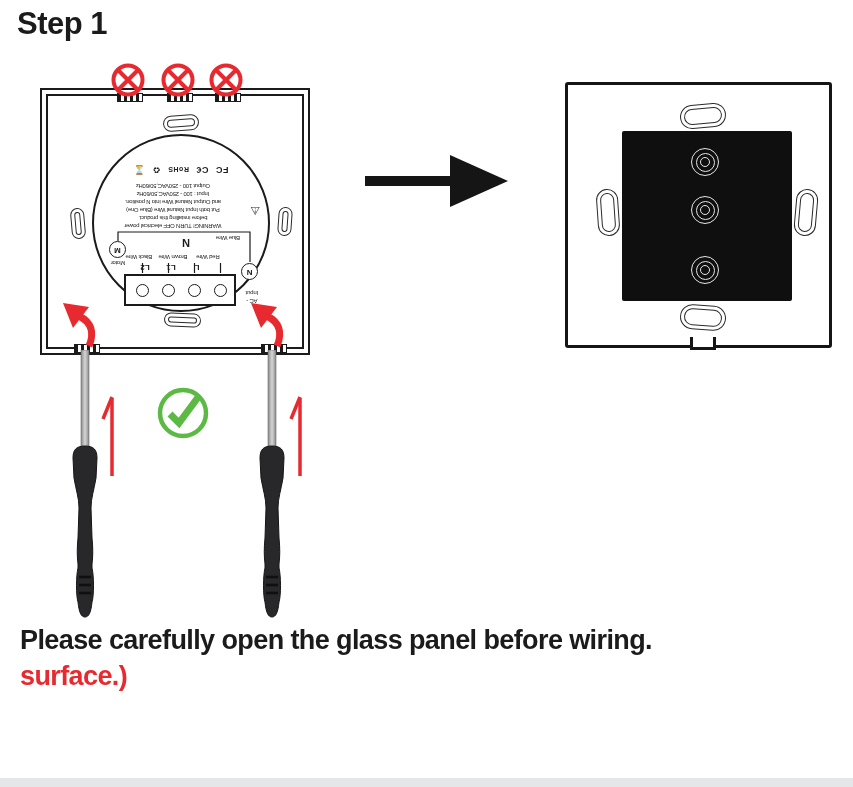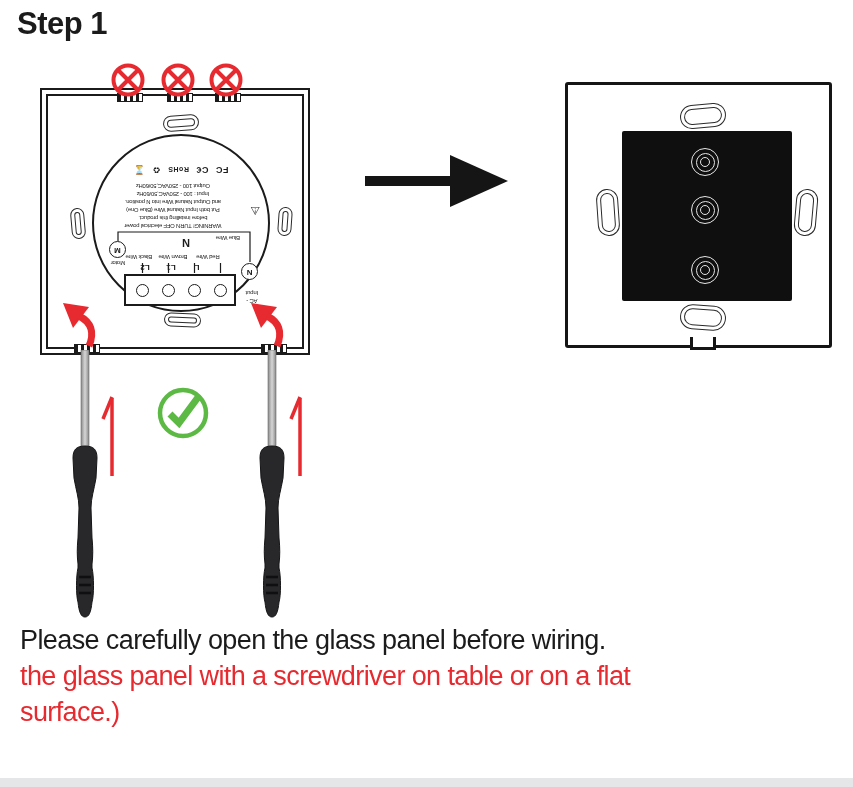--- a/index.html
+++ b/index.html
@@ -12,21 +12,21 @@
     position:relative;width:853px;height:787px;background:#ffffff;overflow:hidden;
     font-family:"Liberation Sans","DejaVu Sans",sans-serif;color:var(--ink);
   }
   .abs{position:absolute;}
 
   
   .step-title{
     left:17px;top:6px;font-size:31px;font-weight:700;letter-spacing:-0.5px;margin:0;
   }
   .caption{left:20px;top:622px;width:820px;}
-  .caption div{height:36px;line-height:36px;font-size:27px;font-weight:400;letter-spacing:-0.6px;white-space:nowrap;}
+  .caption div{height:36px;line-height:36px;font-size:27px;font-weight:700;letter-spacing:-0.6px;white-space:nowrap;}
   .caption .red{color:var(--red);}
   .footer-bar{left:0;top:778px;width:853px;height:9px;background:#e5e6e7;}
 
   
   .back-panel{left:40px;top:88px;width:270px;height:267px;border:2px solid var(--ink);background:#fff;box-sizing:border-box;}
   .inner-frame{position:absolute;inset:4px;border:2px solid var(--ink);}
 
   .bean{position:absolute;border:1.6px solid #2a2a2a;border-radius:40px;box-sizing:border-box;background:#fff;}
   .bean::before{content:"";position:absolute;inset:2.6px;border:1.4px solid #2a2a2a;border-radius:40px;}
 
@@ -230,18 +230,17 @@
     </div>
     <div class="bean" style="left:112px;top:19px;width:46px;height:24px;transform:rotate(-5deg);"></div>
     <div class="bean" style="left:29px;top:104px;width:22px;height:47px;transform:rotate(-4deg);"></div>
     <div class="bean" style="left:227px;top:104px;width:22px;height:47px;transform:rotate(5deg);"></div>
     <div class="bean" style="left:112px;top:220px;width:46px;height:25px;transform:rotate(4deg);"></div>
     <div class="notch"></div>
   </div>
 
   <div class="abs caption">
     <div>Please carefully open the glass panel before wiring.</div>
-    <div class="red">the glass panel with a screwdriver on table or on a flat</div>
     <div class="red">surface.)</div>
   </div>
 
   <div class="abs footer-bar"></div>
 </div>
 
 </body></html>

